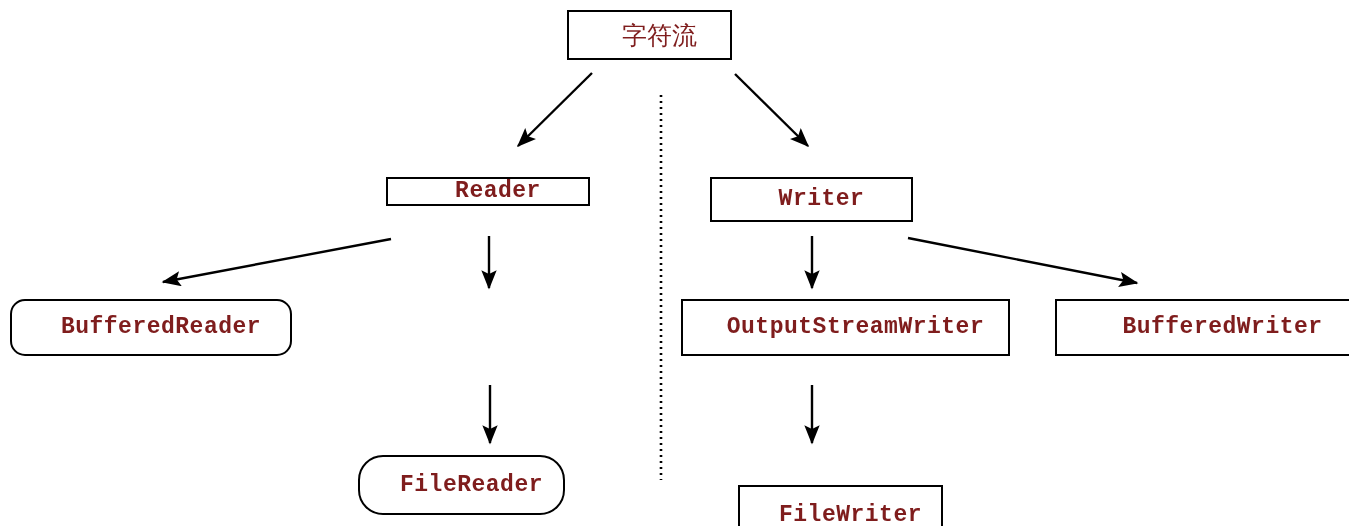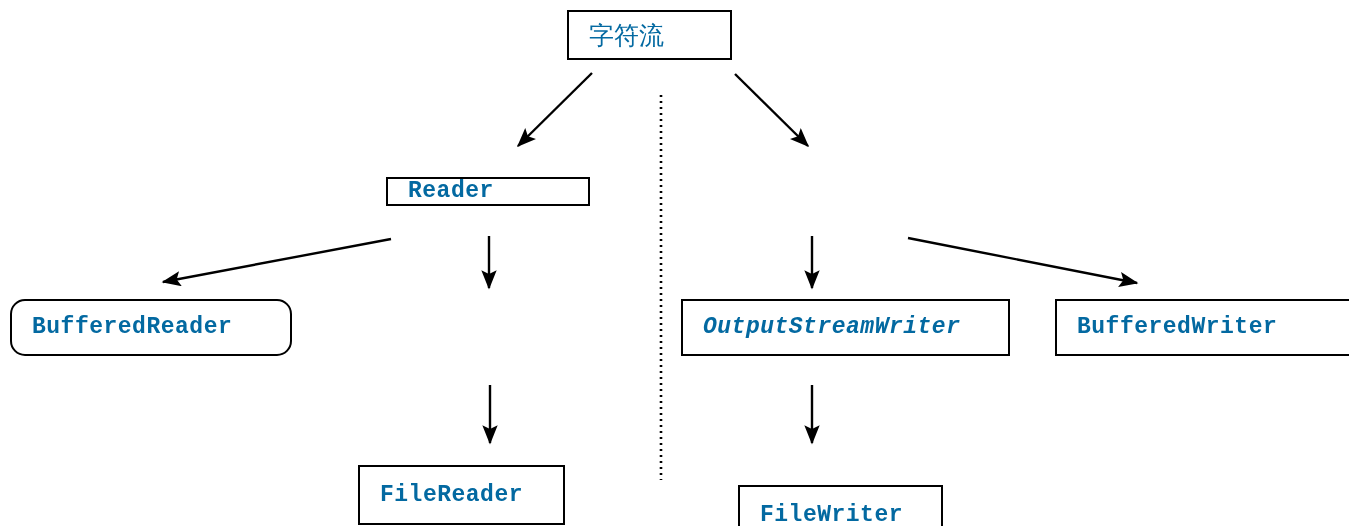--- a/index.html
+++ b/index.html
@@ -17,22 +17,22 @@
     background: #ffffff;
     overflow: hidden;
   }
   .node-box {
     position: absolute;
     box-sizing: border-box;
     border: 2px solid #000000;
     background: #ffffff;
     display: flex;
     align-items: center;
-    justify-content: flex-start;
-    color: #0369a1;
+    justify-content: center;
+    color: #7f1d1d;
     z-index: 3;
     padding-left: 20px;
   }
   .node-label {
     font-family: "Liberation Mono", "DejaVu Sans Mono", monospace;
     font-weight: bold;
     font-size: 23px;
     letter-spacing: 0.5px;
     white-space: nowrap;
     line-height: 1;
@@ -45,24 +45,24 @@
     line-height: 1;
   }
   
   #box-root { left: 567px; top: 10px; width: 165px; height: 50px; border-width: 2px; }
   
   #box-reader { left: 386px; top: 177px; width: 204px; height: 29px; }
   #box-writer { left: 710px; top: 177px; width: 203px; height: 45px; }
   
   #box-bufferedreader     { left: 10px;   top: 299px; width: 282px; height: 57px; border-radius: 15px; }
   #box-inputstreamreader  { left: 330px;  top: 299px; width: 308px; height: 57px; }
-  #box-outputstreamwriter { left: 681px;  top: 299px; width: 329px; height: 57px; font-style: italic; }
+  #box-outputstreamwriter { left: 681px;  top: 299px; width: 329px; height: 57px; }
   #box-bufferedwriter     { left: 1028px; top: 299px; width: 315px; height: 57px; margin-left: 27px; }
   
-  #box-filereader { left: 358px; top: 465px; width: 207px; height: 60px; }
+  #box-filereader { left: 358px; top: 455px; width: 207px; height: 60px; border-radius: 25px; }
   #box-filewriter { left: 738px; top: 453px; width: 205px; height: 60px; margin-top: 32px; }
 
   #edge-layer {
     position: absolute;
     left: 0;
     top: 0;
     width: 1349px;
     height: 526px;
     z-index: 1;
   }
@@ -99,20 +99,23 @@
   </svg>
 
   <div class="node-box" id="box-root">
     <span class="node-label-cjk">字符流</span>
   </div>
 
   <div class="node-box" id="box-reader">
     <span class="node-label">Reader</span>
   </div>
 
+  <div class="node-box" id="box-writer">
+    <span class="node-label">Writer</span>
+  </div>
 
   <div class="node-box" id="box-bufferedreader">
     <span class="node-label">BufferedReader</span>
   </div>
 
 
   <div class="node-box" id="box-outputstreamwriter">
     <span class="node-label">OutputStreamWriter</span>
   </div>
 

